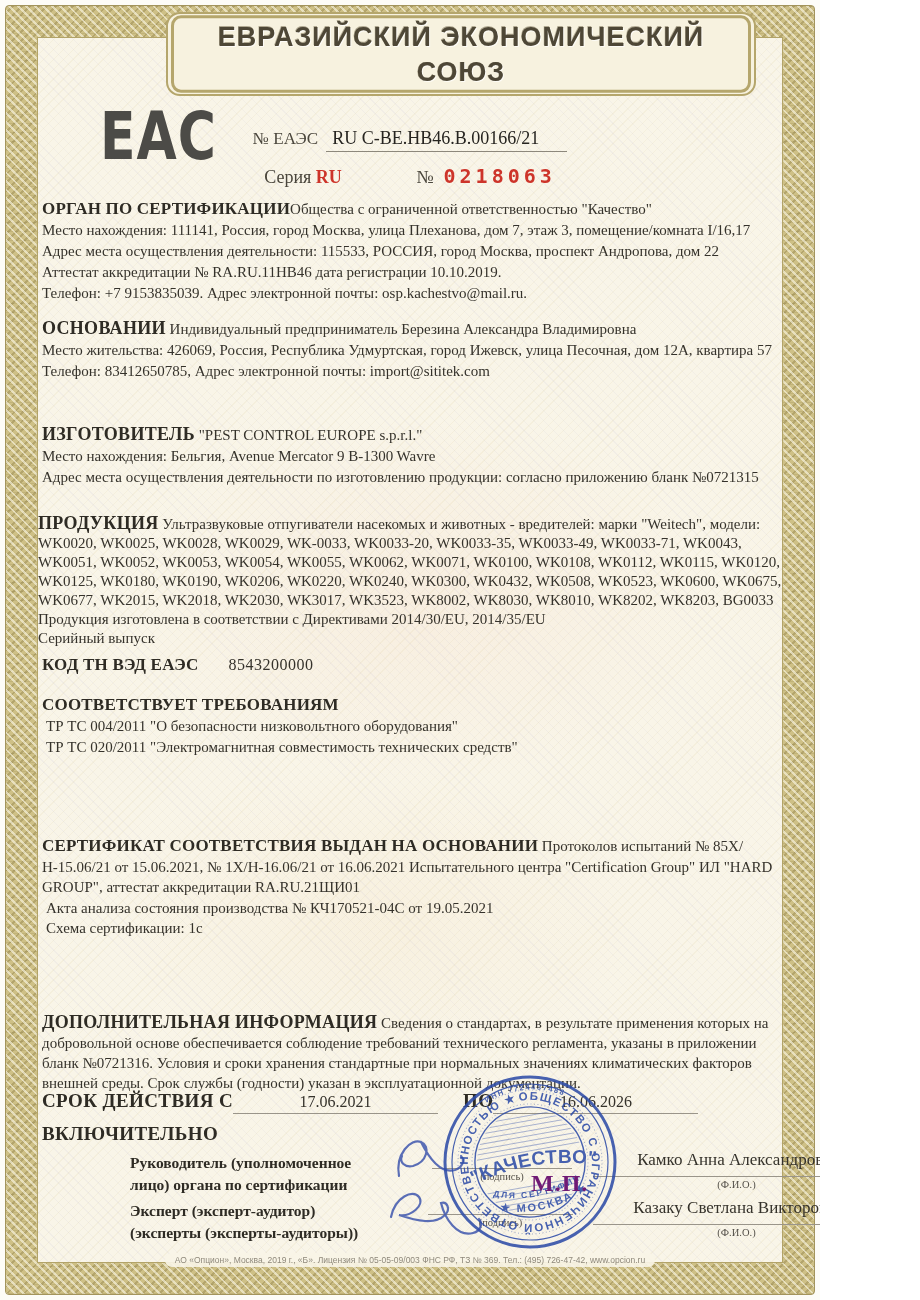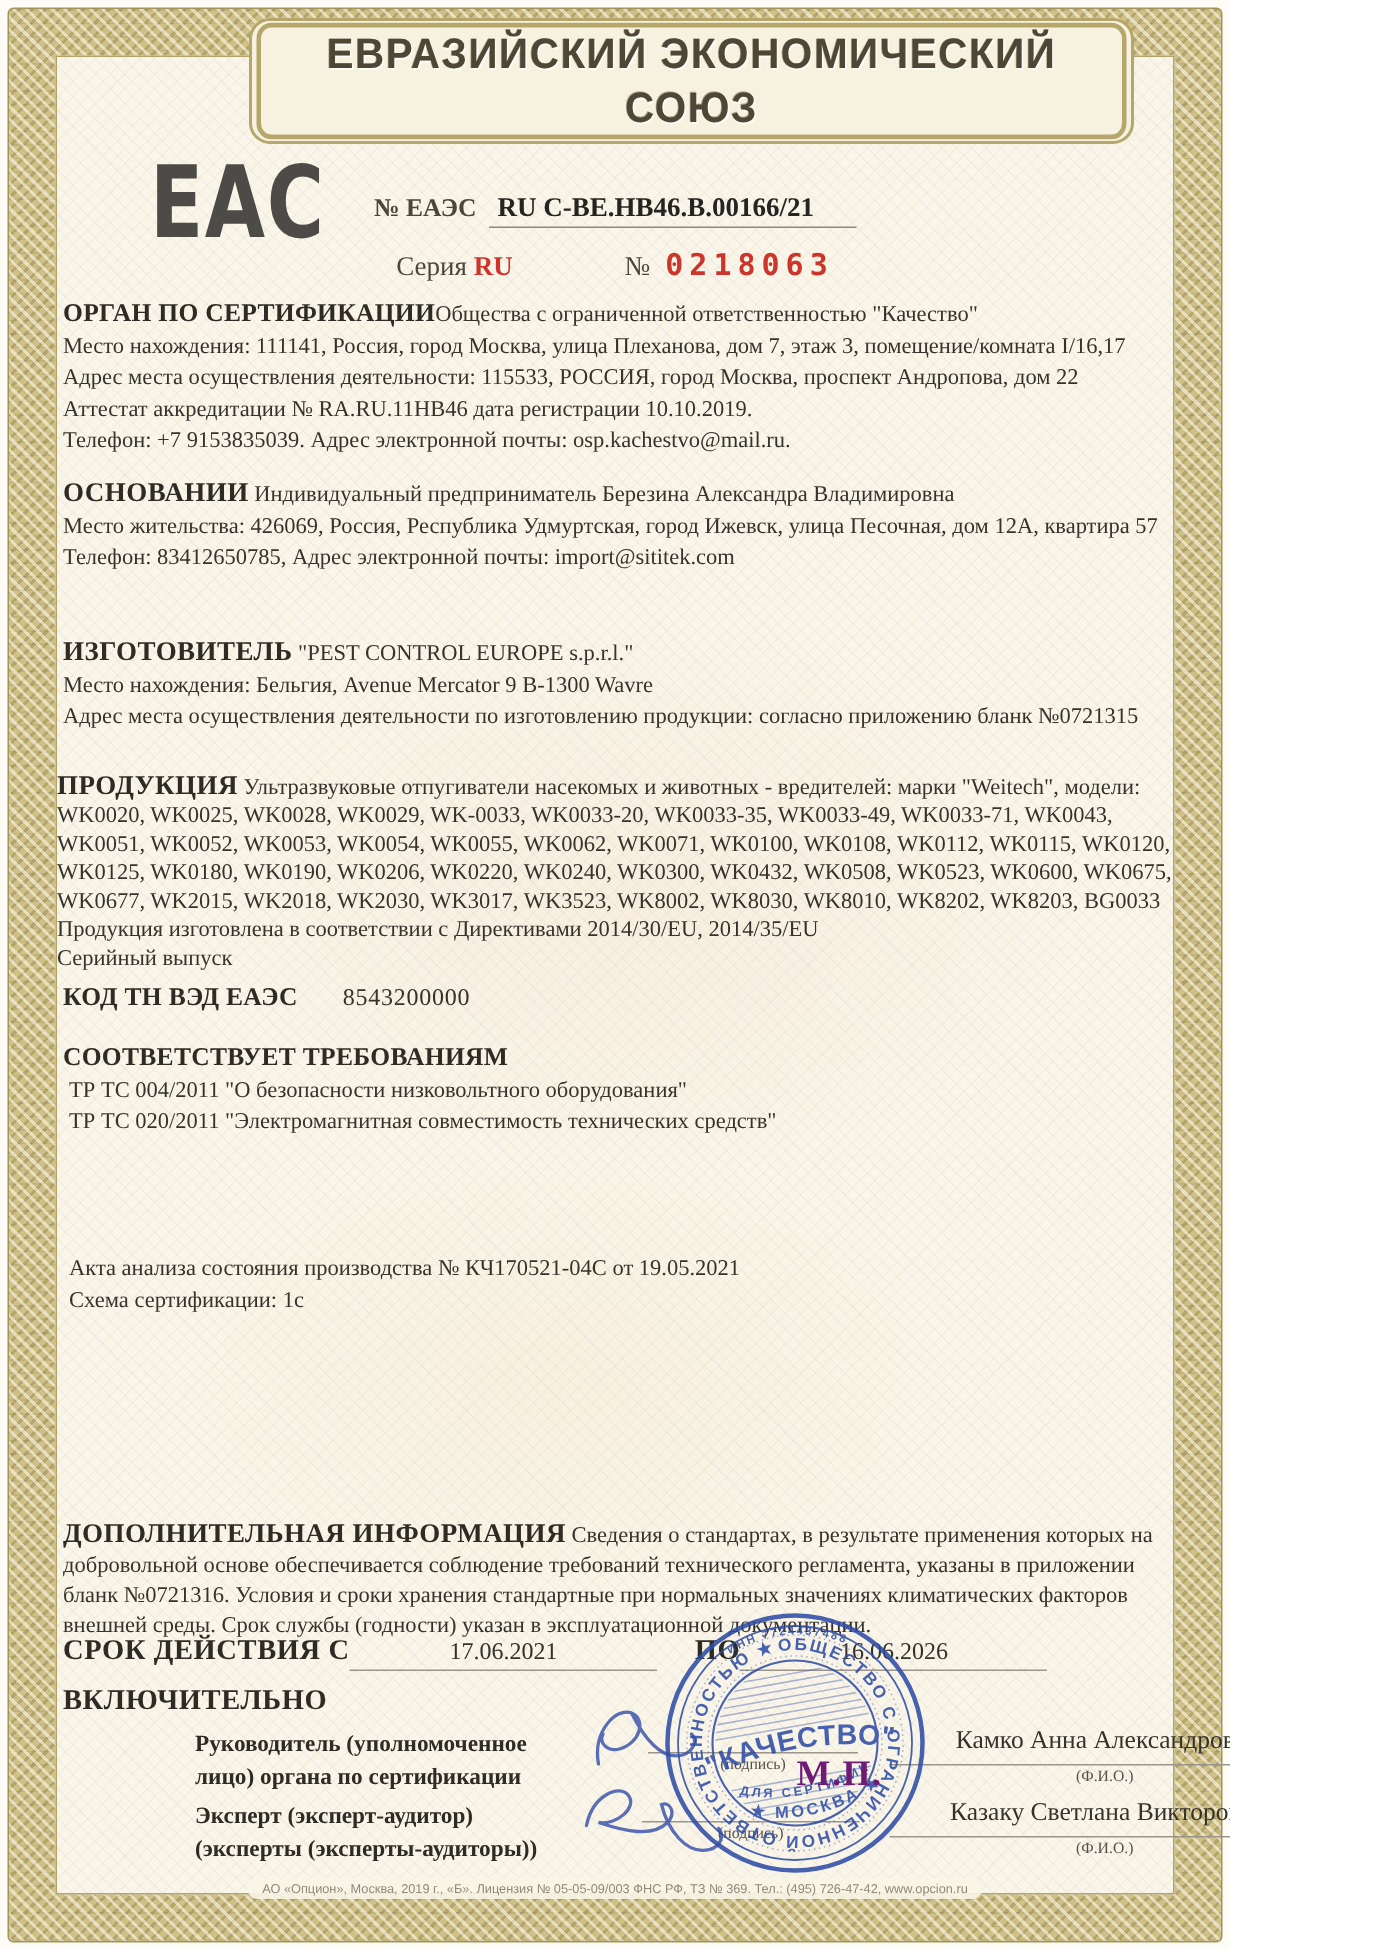--- a/index.html
+++ b/index.html
@@ -24,21 +24,21 @@
   .banner-in{border:3px solid #b5a66c;border-radius:10px;text-align:center;
     font-family:"Liberation Sans",sans-serif;font-weight:bold;font-size:27px;line-height:34px;
     color:#4e4736;letter-spacing:1px;text-shadow:1px 1px 0 rgba(255,255,255,.7),-0.5px -0.5px 0 rgba(90,80,50,.45);
     transform:scaleY(1.05);}
   .eac{position:absolute;left:100px;top:98px;z-index:4;
     font-family:"DejaVu Sans",sans-serif;font-weight:bold;font-size:52px;color:#4c4b47;
     letter-spacing:1px;transform:scaleY(1.28);transform-origin:top left;}
   .cert-title{position:absolute;top:84px;left:0;right:0;text-align:center;z-index:4;
     font-weight:bold;font-size:30px;letter-spacing:6px;color:#b2a169;
     text-shadow:1px 1px 0 #e8dfbd, 2px 2px 1px rgba(95,80,35,.40), -1px -1px 0 rgba(95,80,35,.25);}
-  .num-row{position:absolute;top:128px;left:0;right:0;text-align:center;z-index:4;font-size:18px;color:#262420;font-weight:bold;}
+  .num-row{position:absolute;top:128px;left:0;right:0;text-align:center;z-index:4;font-size:18px;color:#262420;}
   .num-row .lbl{color:#4a463c;font-size:17px;margin-right:8px;}
   .num-row .val{border-bottom:1px solid #8d887c;padding:0 28px 3px 6px;}
   .ser-row{position:absolute;top:164px;left:0;right:0;z-index:4;text-align:center;font-size:18px;color:#4a463c;}
   .ser-row .red{color:#cd342a;font-weight:bold;text-align:right;}
   .ser-row .blank-lbl{margin-left:70px;margin-right:10px;}
   .ser-row .digits{color:#cd342a;font-family:"DejaVu Sans Mono",monospace;font-size:20px;letter-spacing:4px;font-weight:bold;}
   
   .sec{position:absolute;left:42px;right:40px;z-index:3;font-size:15px;line-height:21px;color:#35322b;}
   .sec p{margin:0;}
   .h{font-weight:bold;color:#2e2b24;}
@@ -119,20 +119,21 @@
     <p><span class="h h17">КОД ТН ВЭД ЕАЭС</span><span class="kod-val">8543200000</span></p>
   </div>
 
   <div class="sec" style="top:694px">
     <p><span class="h h17">СООТВЕТСТВУЕТ ТРЕБОВАНИЯМ</span></p>
     <p style="padding-left:4px">ТР ТС 004/2011 "О безопасности низковольтного оборудования"</p>
     <p style="padding-left:4px">ТР ТС 020/2011 "Электромагнитная совместимость технических средств"</p>
   </div>
 
   <div class="sec" style="top:836px;line-height:20.5px">
+    <p><span class="h h17">СЕРТИФИКАТ СООТВЕТСТВИЯ  ВЫДАН НА ОСНОВАНИИ</span> <span>Протоколов испытаний № 85Х/Н-15.06/21 от 15.06.2021, № 1Х/Н-16.06/21 от 16.06.2021 Испытательного центра "Certification Group" ИЛ "HARD GROUP", аттестат аккредитации RA.RU.21ЩИ01</span></p>
     <p style="padding-left:4px">Акта анализа состояния производства № КЧ170521-04С от 19.05.2021</p>
     <p style="padding-left:4px">Схема сертификации: 1с</p>
   </div>
 
   <div class="sec" style="top:1012px;line-height:20px">
     <p><span class="h h18">ДОПОЛНИТЕЛЬНАЯ ИНФОРМАЦИЯ</span> <span>Сведения о стандартах, в результате применения которых на добровольной основе обеспечивается соблюдение требований технического регламента, указаны в приложении бланк №0721316. Условия и сроки хранения стандартные при нормальных значениях климатических факторов внешней среды. Срок службы (годности) указан в эксплуатационной документации.</span></p>
   </div>
 
   <div class="validity">
     <div class="row">

